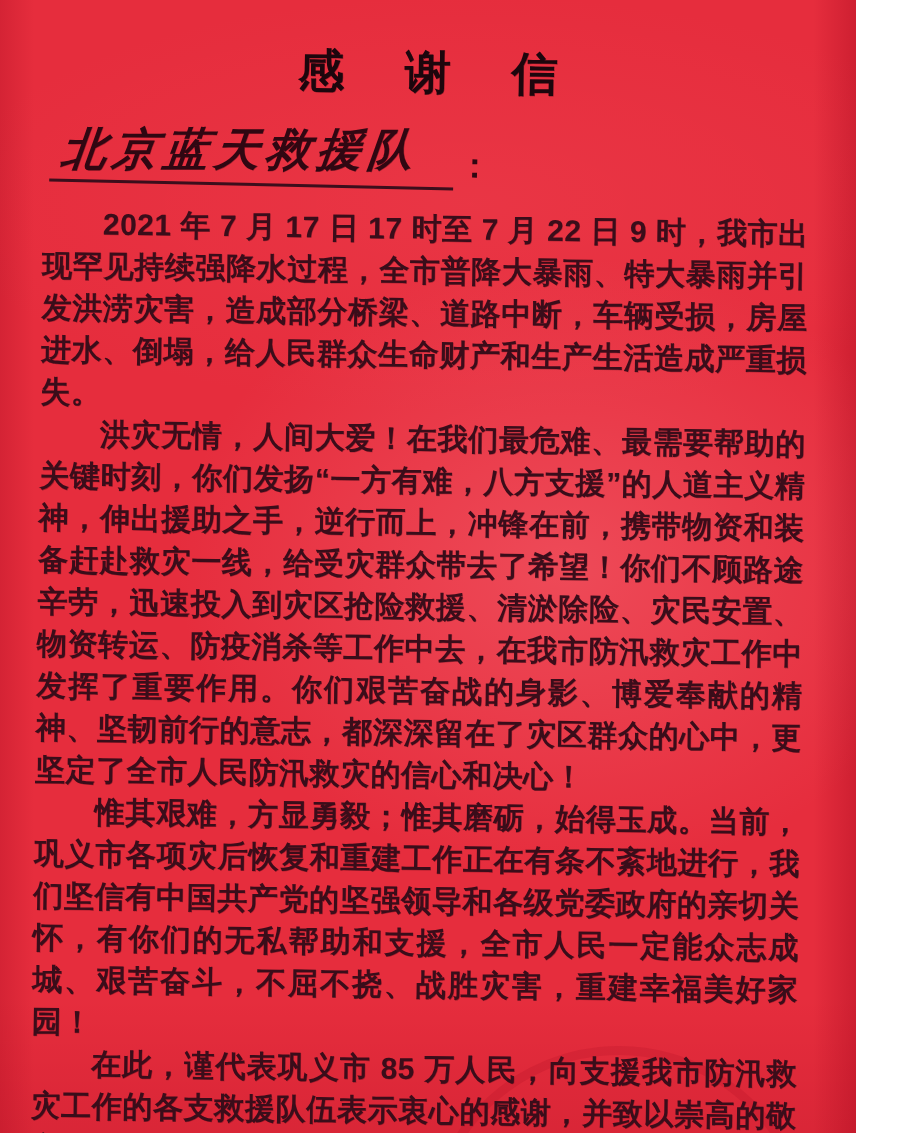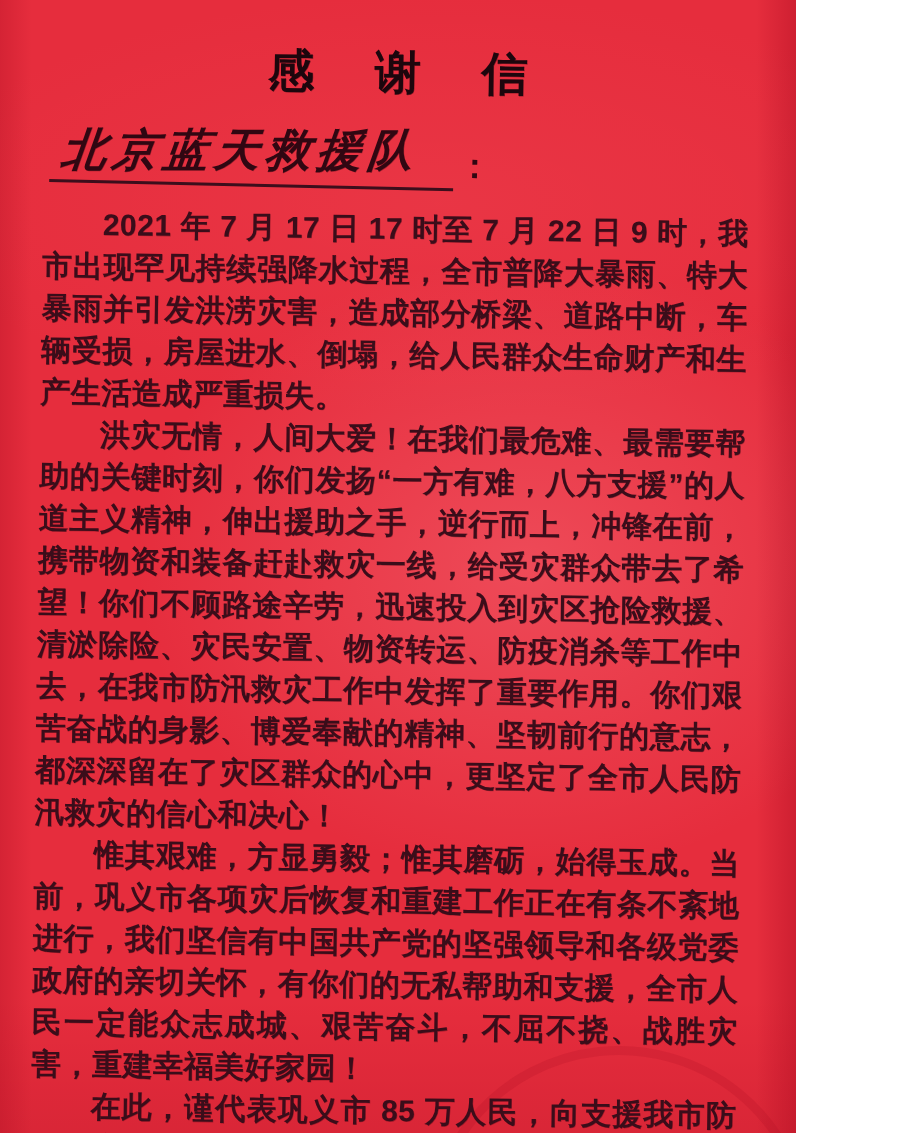--- a/index.html
+++ b/index.html
@@ -5,21 +5,21 @@
   html, body {
     margin: 0;
     padding: 0;
     width: 905px;
     height: 1133px;
     overflow: hidden;
     font-family: "Liberation Sans", sans-serif;
   }
   .paper {
     position: relative;
-    width: 796px;
+    width: 856px;
     height: 1133px;
     overflow: hidden;
     background:
       radial-gradient(ellipse 540px 430px at 66% 50%, rgba(255,135,145,0.32), rgba(255,135,145,0) 72%),
       radial-gradient(ellipse 760px 300px at 55% 18%, rgba(255,105,115,0.14), rgba(255,105,115,0) 70%),
       linear-gradient(90deg, rgba(150,0,22,0.22) 0%, rgba(150,0,22,0) 4%, rgba(150,0,22,0) 95%, rgba(150,0,22,0.30) 100%),
       linear-gradient(180deg, rgba(150,0,22,0) 88%, rgba(150,0,22,0.16) 100%),
       #e62d3d;
   }
   

